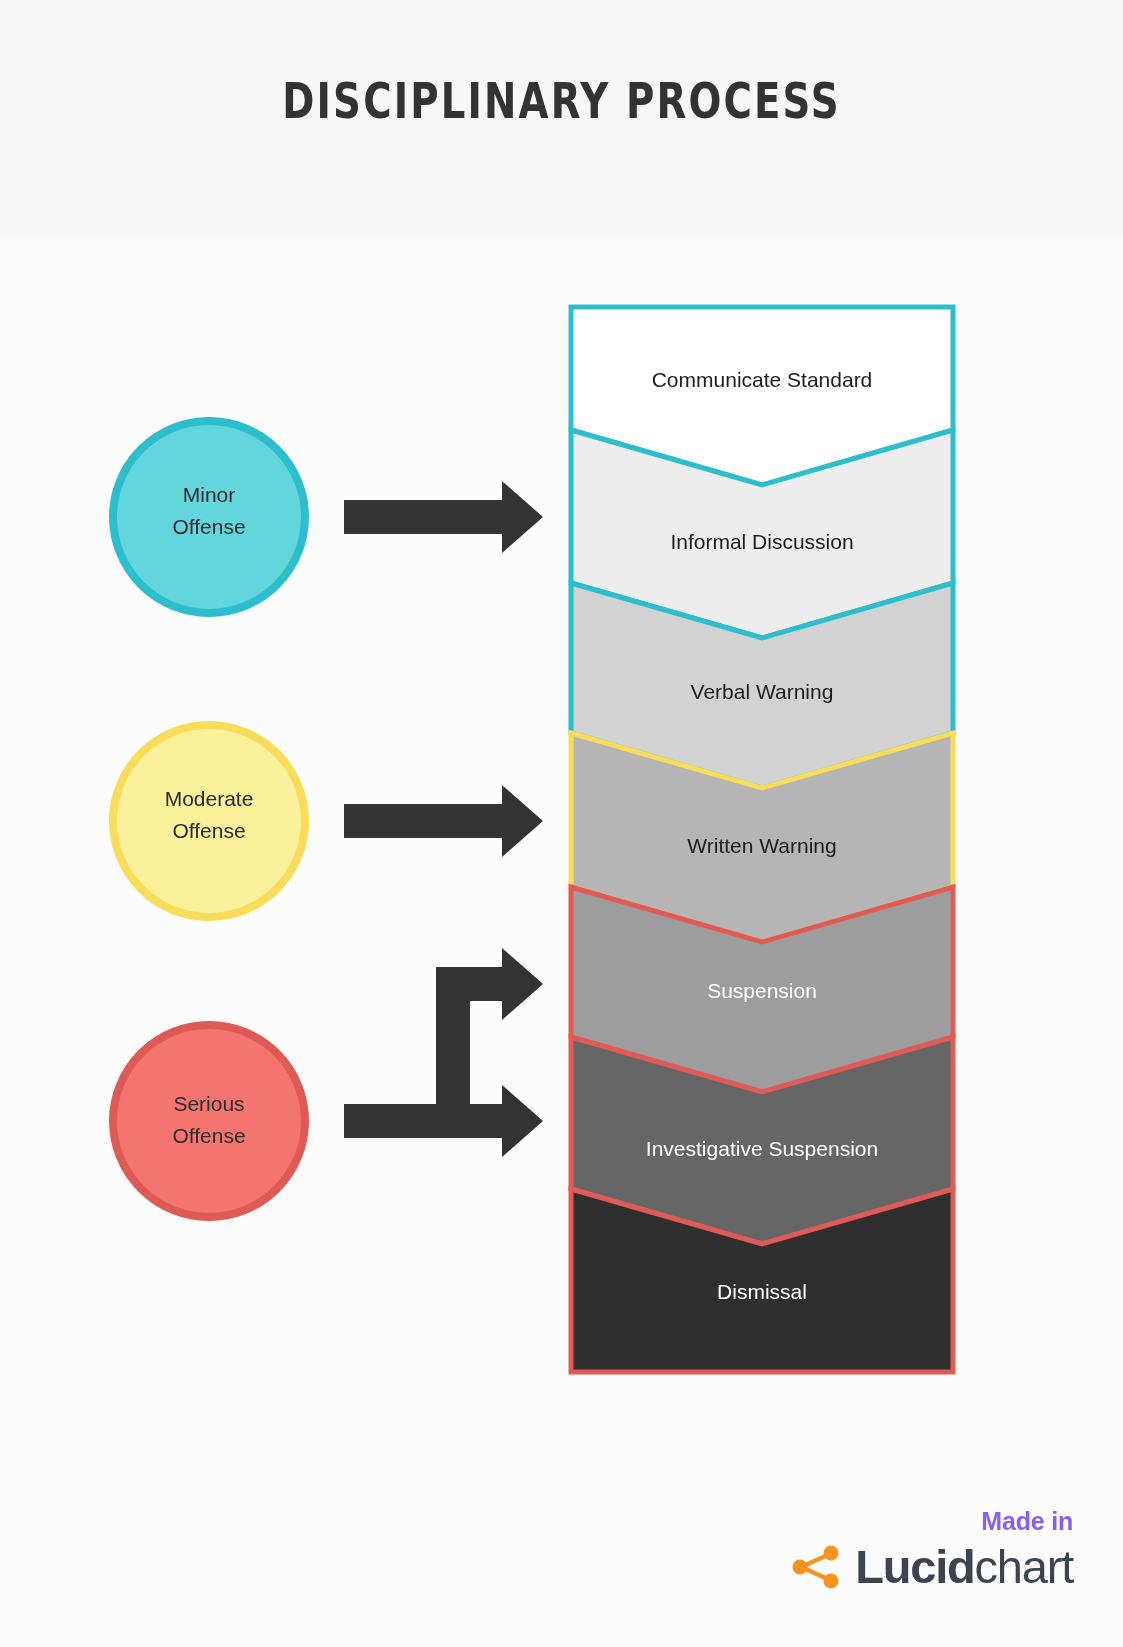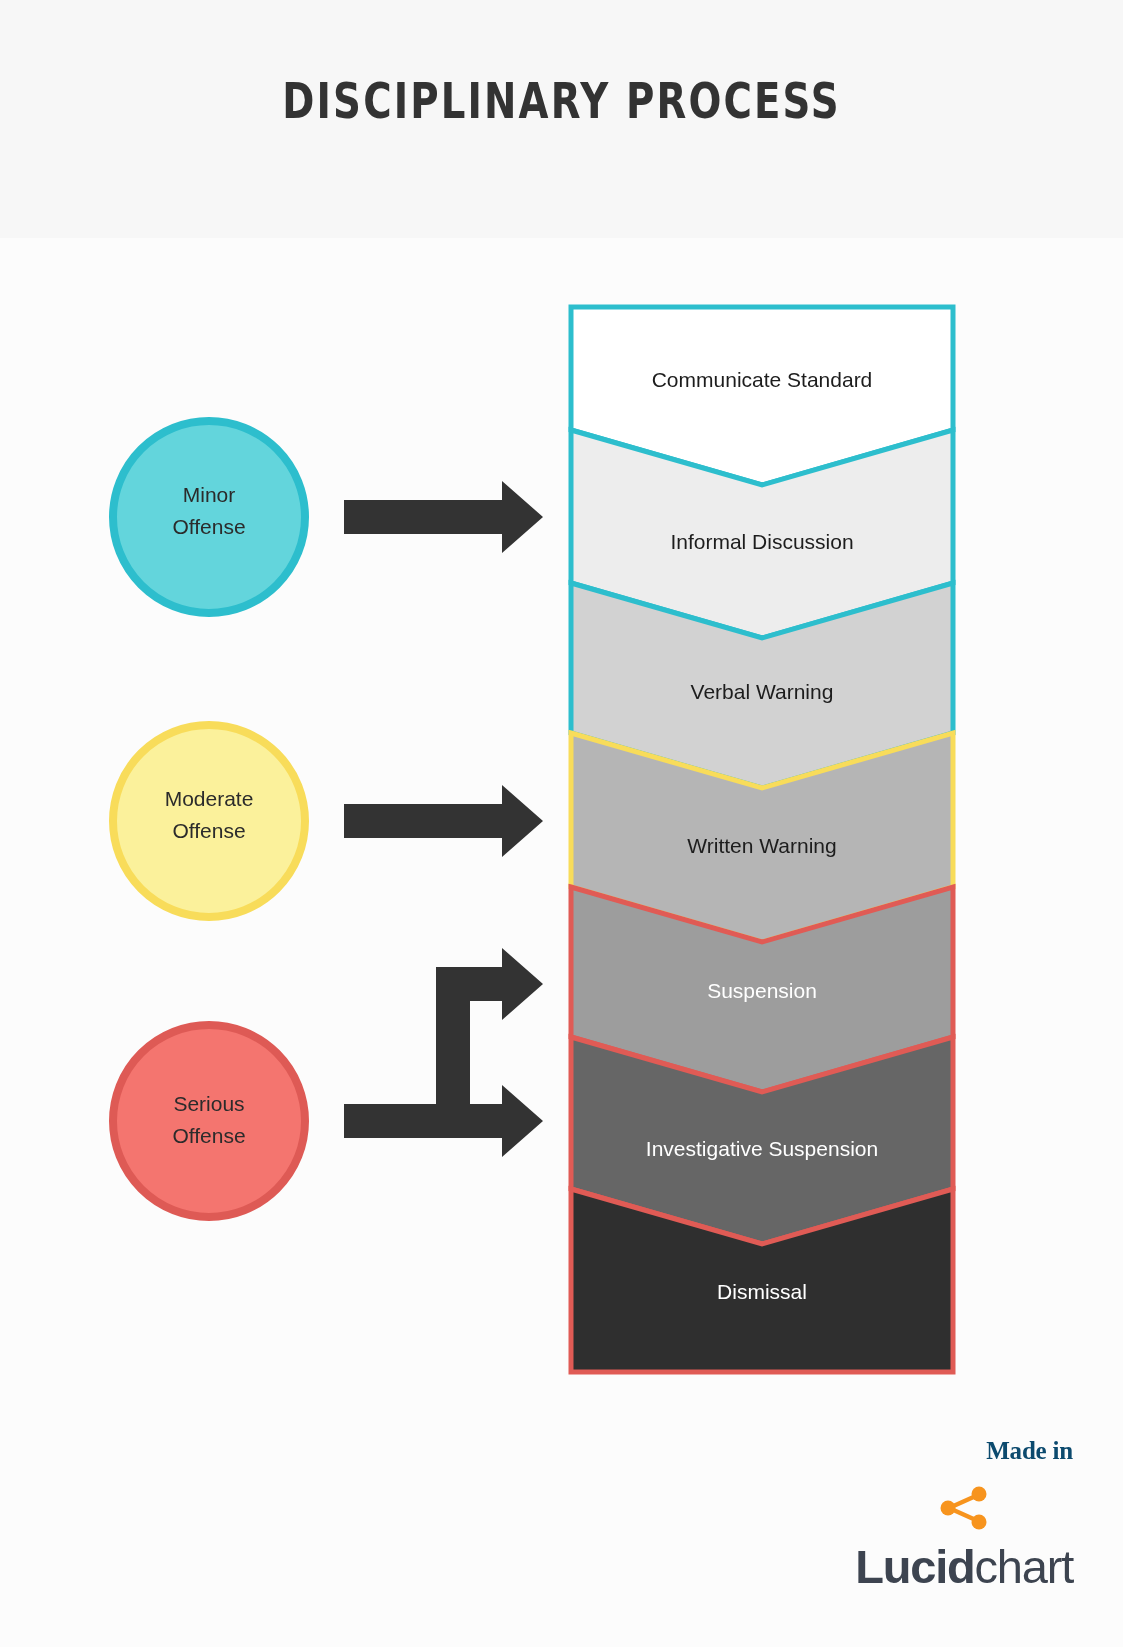--- a/index.html
+++ b/index.html
@@ -66,33 +66,32 @@
 
   
   .attribution {
     position: absolute;
     right: 50px;
     bottom: 57px;
     text-align: right;
     line-height: 1;
   }
   .made-in {
-    font-family: Liberation Serif, serif;
+    font-family: Liberation Sans, sans-serif;
     font-size: 25px;
     font-weight: 700;
-    color: #0c4a6e;
+    color: #8b5cf6;
     letter-spacing: -0.2px;
-    margin-bottom: 23px;
+    margin-bottom: 9px;
   }
   .logo-row {
     display: flex;
     align-items: center;
     justify-content: flex-end;
     gap: 13px;
-    flex-direction: column;
   }
   .wordmark {
     font-family: "Liberation Sans", sans-serif;
     font-size: 47px;
     color: #3d4450;
     letter-spacing: -1.2px;
     line-height: 1;
     white-space: nowrap;
   }
   .wordmark .bold { font-weight: 700; }

